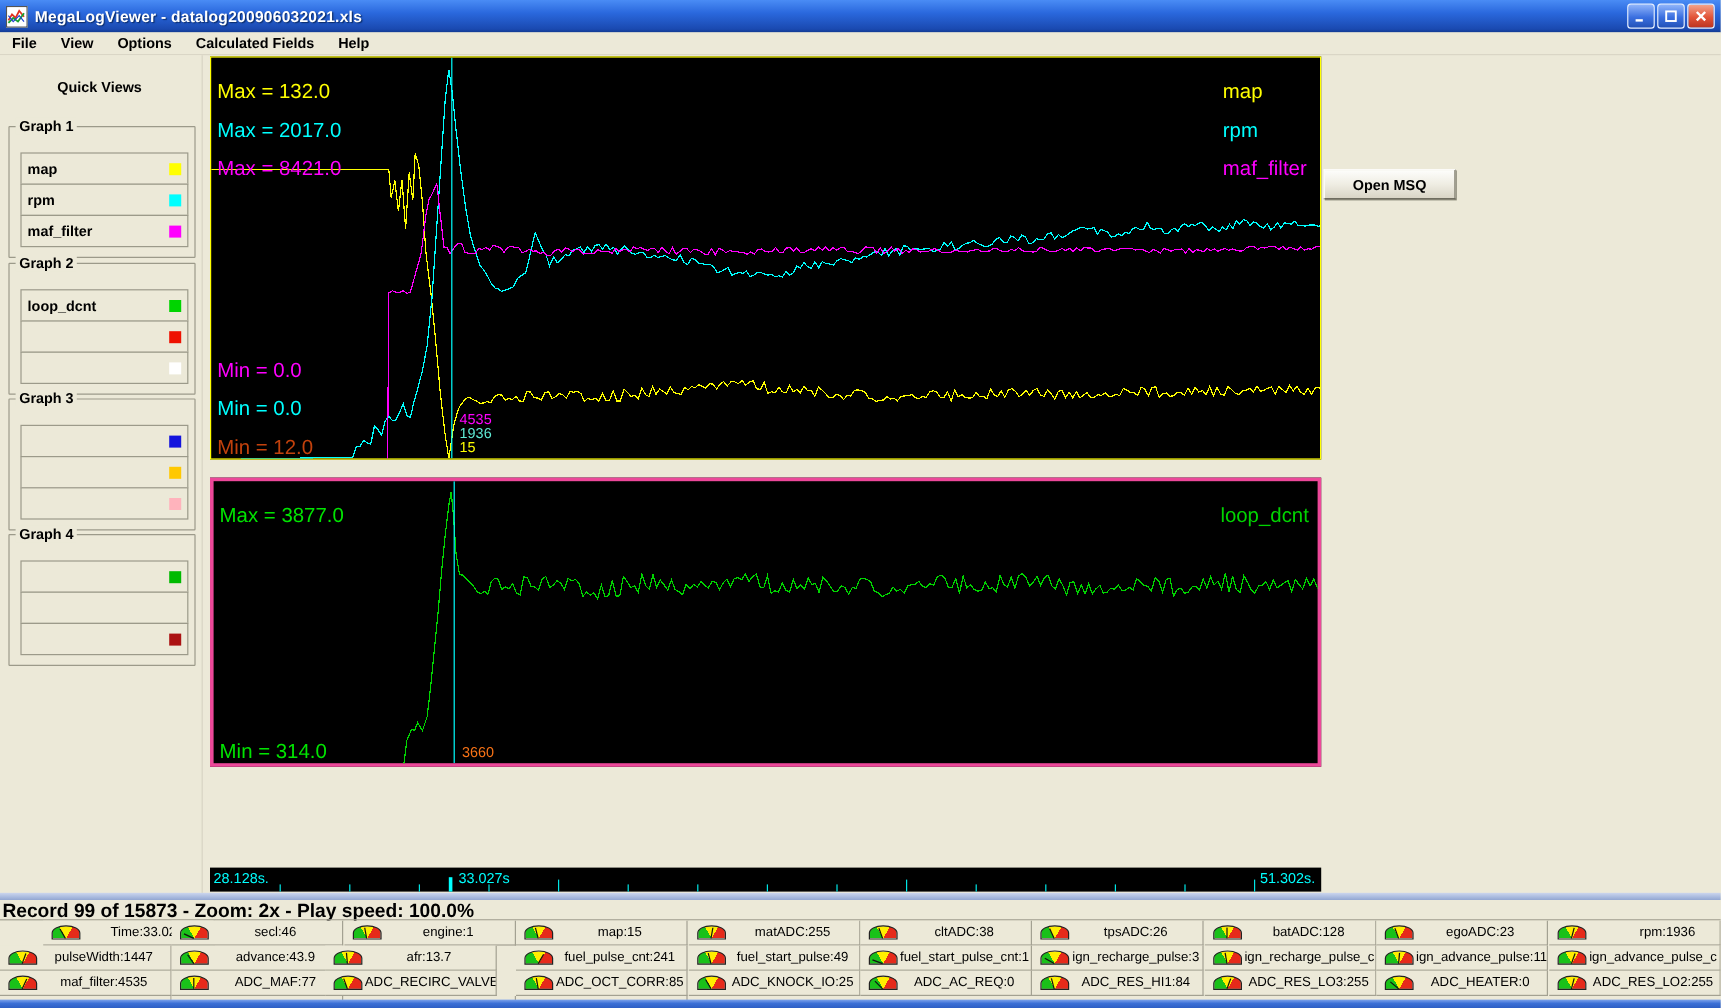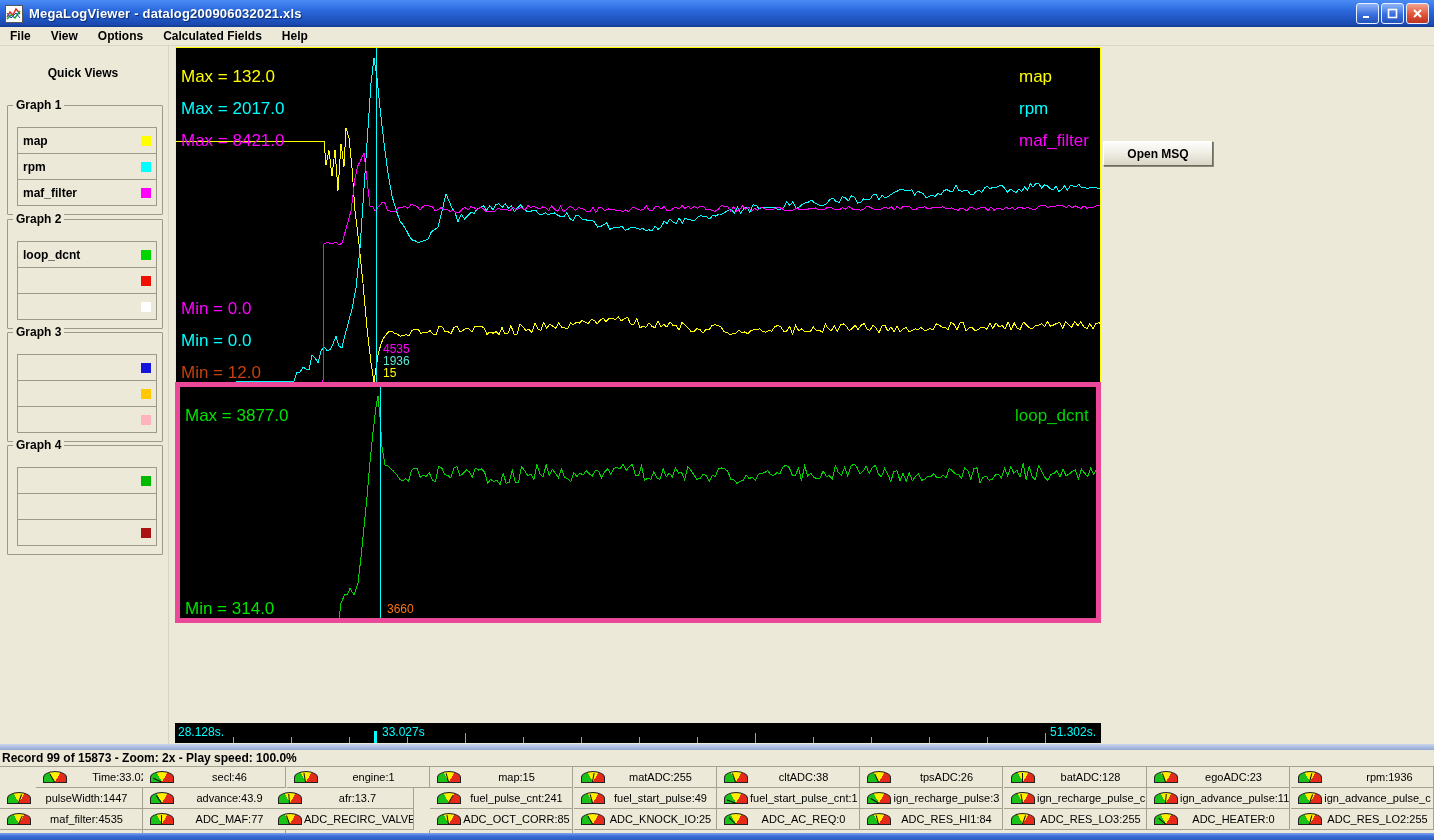--- a/index.html
+++ b/index.html
@@ -35,21 +35,21 @@
   .group-title { position:absolute; top:-8px; left:5px; background:#ece9d8; padding:0 3px;
     font-size:12px; font-weight:bold; color:#000; }
   .field-row { position:absolute; left:9px; width:140px; height:27px; border:1px solid #9c9a8a;
     background:#ece9d8; display:flex; align-items:center; padding:0 5px; cursor:default; }
   .field-label { font-size:12px; font-weight:bold; color:#000; flex:1; overflow:hidden; white-space:nowrap; }
   .field-swatch { width:10px; height:10px; flex:0 0 10px; }
 
   
   .chart { position:absolute; left:175px; width:926px; background:#000; overflow:hidden; }
   #chart1 { top:47px; height:336px; border:1px solid #ffff00; }
-  #chart2 { top:382px; height:241px; border:5px solid #ec4899; }
+  #chart2 { top:398px; height:241px; border:3px solid #ec4899; }
   .chart svg { position:absolute; top:0; left:0; shape-rendering:crispEdges; }
   .cursor-line { position:absolute; top:0; bottom:0; width:1px; background:#00ffff; }
   .ov-line { font-size:17px; font-weight:normal; line-height:12px; white-space:nowrap;margin-top:20px; }
   .ov-reg  { font-size:12px; font-weight:normal; line-height:12px; white-space:nowrap; }
   .max-block { position:absolute; top:3px; left:5px; }
   .min-block { position:absolute; bottom:3px; left:5px; }
   .legend-block { position:absolute; top:3px; right:9px; width:72px; text-align:left; }
   .cursor-block { position:absolute; bottom:3px; left:207px; }
 
   
@@ -61,21 +61,21 @@
   #open-msq { position:absolute; top:141px; left:1103px; width:110px; height:25px;
     background:linear-gradient(180deg,#fdfdfb 0%,#efede3 50%,#d9d5c6 100%);
     border:1px solid #6f6d60; border-top-color:#fff; border-left-color:#fff;
     box-shadow:1px 1px 0 #8a8878; font-size:12px; font-weight:bold; color:#000;
     display:flex; align-items:center; justify-content:center; cursor:default; }
 
   
   #splitter { position:absolute; top:744px; left:0; width:1434px; height:6px;
     background:linear-gradient(180deg,#ccd6ee 0%,#a9bade 60%,#93a7d2 100%); }
   #status-bar { position:absolute; top:751px; left:0; width:1434px; height:15px;
-    font-size:12px; font-weight:bold; color:#000; padding-left:2px; }
+    font-size:16px; font-weight:bold; color:#000; padding-left:2px; }
 
   
   #gauge-grid { position:absolute; top:766px; left:0; width:1434px; height:74px; overflow:hidden;
     border-top:1px solid #a3a192; }
   .gauge-cell { position:absolute; width:143px; height:21px; background:#ece9d8;
     border-right:1px solid #a3a192; border-bottom:1px solid #a3a192;
     display:flex; align-items:center; }
   .gauge-ico { position:relative; width:24px; height:12px; margin-left:7px; flex:0 0 24px;
     border:1px solid #222; border-radius:24px 24px 0 0 / 13px 13px 0 0;
     background:conic-gradient(from 270deg at 50% 100%, #19c119 0deg 60deg, #ffee00 60deg 120deg, #e62a1a 120deg 180deg, #ece9d8 180deg 360deg); }

